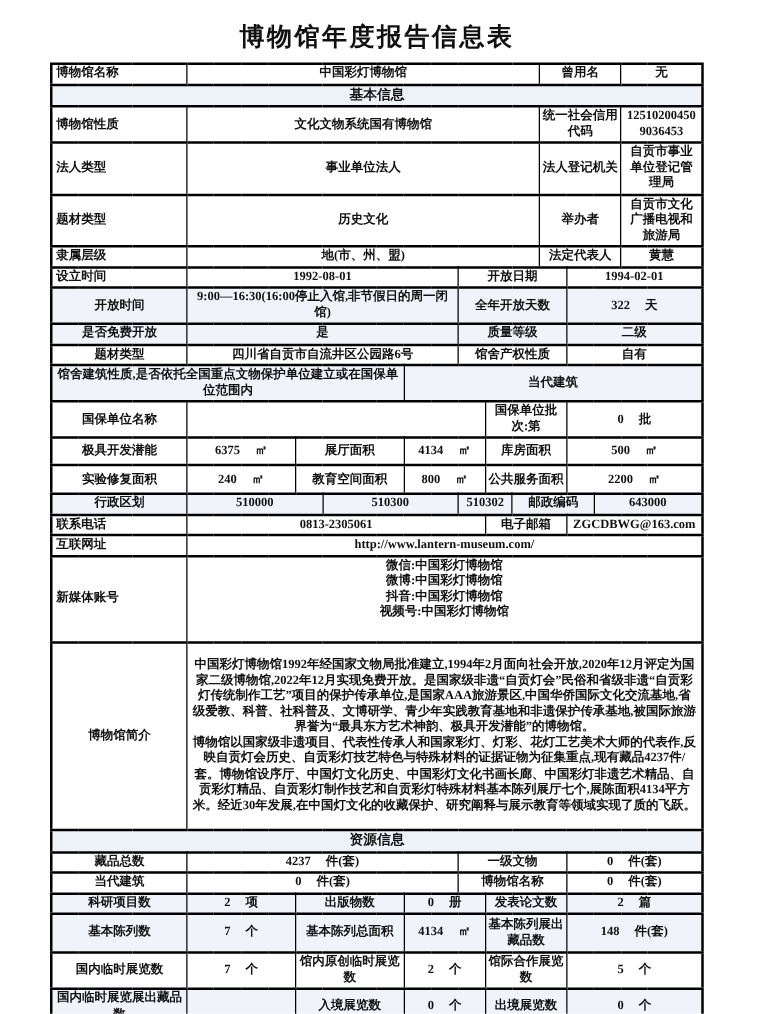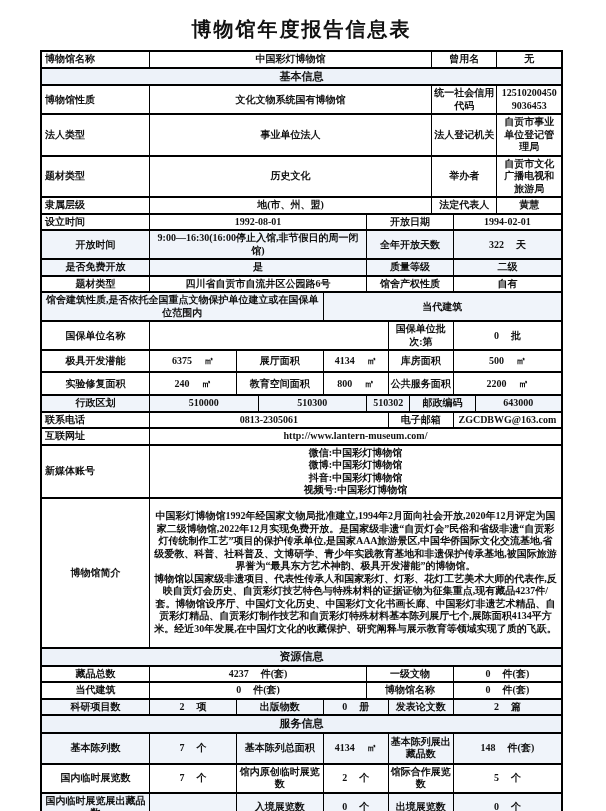--- a/index.html
+++ b/index.html
@@ -146,21 +146,21 @@
       <td colspan="5">ZGCDBWG@163.com</td>
     </tr>
 
     <tr style="height:10px">
       <td class="tl" colspan="5">互联网址</td>
       <td colspan="19">http://www.lantern-museum.com/</td>
     </tr>
 
     <tr style="height:52px">
       <td class="tl" colspan="5">新媒体账号</td>
-      <td colspan="19" style="padding-bottom:0">
+      <td colspan="19" style="padding-bottom:16px">
         <div>微信:中国彩灯博物馆</div>
         <div>微博:中国彩灯博物馆</div>
         <div>抖音:中国彩灯博物馆</div>
         <div>视频号:中国彩灯博物馆</div>
       </td>
     </tr>
 
     <tr style="height:150px">
       <td colspan="5">博物馆简介</td>
       <td colspan="19" class="intro">
@@ -189,23 +189,20 @@
 
     <tr style="height:11px" class="tint">
       <td colspan="5">科研项目数</td>
       <td colspan="4"><span class="num">2</span><span>项</span></td>
       <td colspan="4">出版物数</td>
       <td colspan="3"><span class="num">0</span><span>册</span></td>
       <td colspan="3">发表论文数</td>
       <td colspan="5"><span class="num">2</span><span>篇</span></td>
     </tr>
 
-    <tr style="height:15px">
-          <td class="sec" colspan="24">服务信息</td>
-        </tr>
 
     <tr style="height:31px" class="tint">
       <td colspan="5">基本陈列数</td>
       <td colspan="4"><span class="num">7</span><span>个</span></td>
       <td colspan="4">基本陈列总面积</td>
       <td colspan="3"><span class="num">4134</span><span>㎡</span></td>
       <td colspan="3">基本陈列展出藏品数</td>
       <td colspan="5"><span class="num">148</span><span>件(套)</span></td>
     </tr>
 

